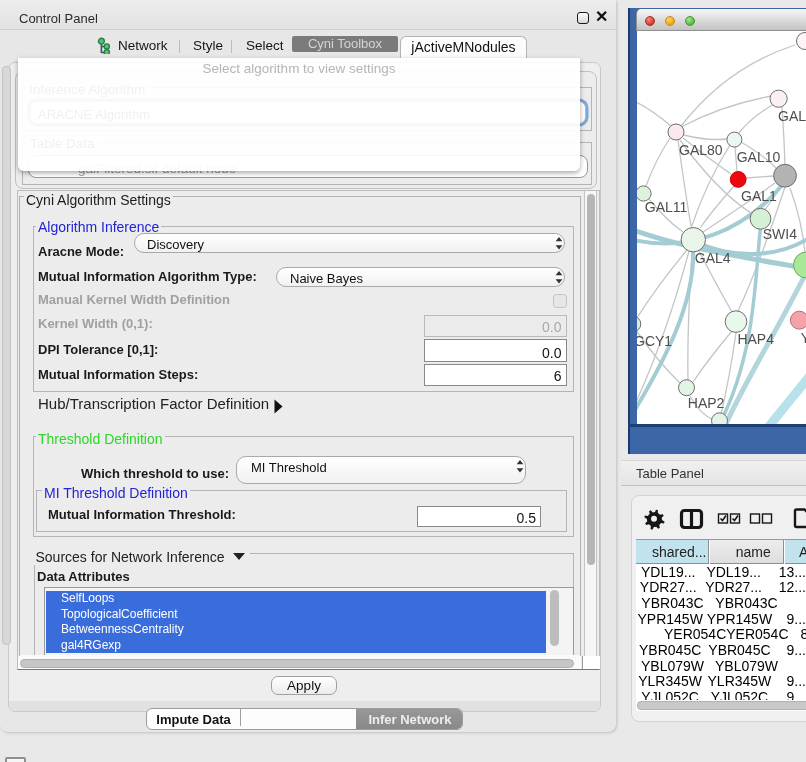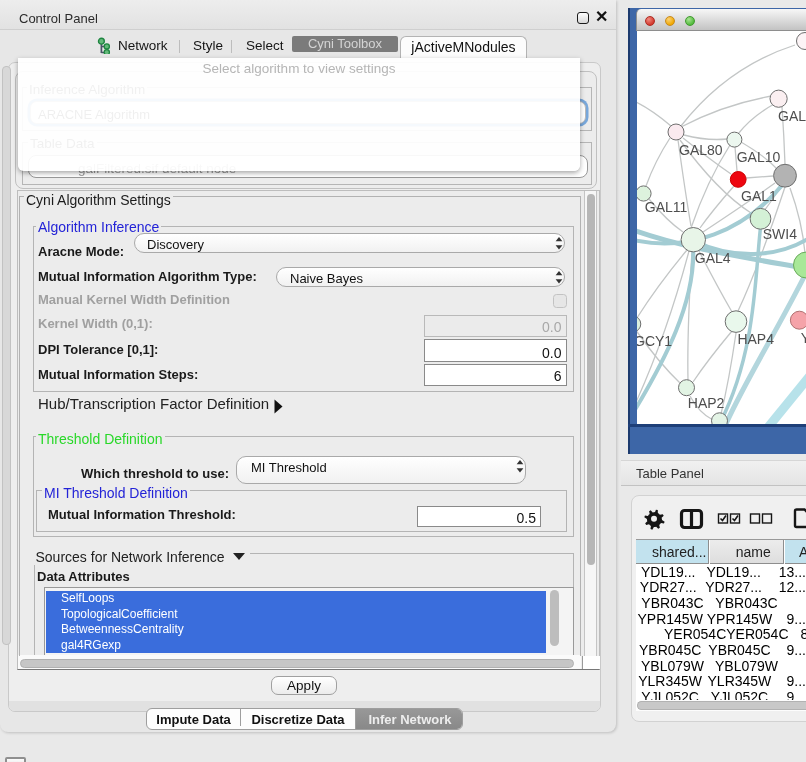--- a/index.html
+++ b/index.html
@@ -129,21 +129,20 @@
   <div style="position:absolute;left:1px;top:18.5px;width:500px;height:15.5px;background:#3a6ddc;color:#fff;font-size:12px;padding-left:15px;line-height:15px;">TopologicalCoefficient</div>
   <div style="position:absolute;left:1px;top:34px;width:500px;height:15.5px;background:#3a6ddc;color:#fff;font-size:12px;padding-left:15px;line-height:15px;">BetweennessCentrality</div>
   <div style="position:absolute;left:1px;top:49.5px;width:500px;height:15.5px;background:#3a6ddc;color:#fff;font-size:12px;padding-left:15px;line-height:15px;">gal4RGexp</div>
   <div style="position:absolute;left:505px;top:1.5px;width:9px;height:56px;background:#bdbdbd;border-radius:4.5px;"></div>
 </div>
 
 <div class="abs" style="left:271px;top:676px;width:66px;height:19px;background:linear-gradient(#ffffff,#ececec);border:1px solid #a0a0a0;border-radius:7px;text-align:center;font-size:13.5px;color:#111;line-height:18px;">Apply</div>
 
 <div class="abs" style="left:146px;top:708px;width:317px;height:22px;background:#fdfdfd;border:1px solid #9e9e9e;border-radius:6px;overflow:hidden;font-weight:bold;">
   <div style="position:absolute;left:0;top:0;width:94px;height:17px;border-right:1px solid #9e9e9e;text-align:center;font-size:13px;line-height:21px;color:#111;">Impute Data</div>
-  <div style="position:absolute;left:94px;top:0;width:115px;height:22px;border-right:1px solid #9e9e9e;text-align:center;font-size:13px;line-height:21px;color:#111;">Discretize Data</div>
   <div style="position:absolute;left:209px;top:0;width:108px;height:22px;background:linear-gradient(#989898,#878787);text-align:center;font-size:13px;line-height:21px;color:#ededed;">Infer Network</div>
 </div>
 
 <div class="abs" style="left:18px;top:58px;width:562px;height:113px;background:rgba(255,255,255,0.93);border-radius:0 0 6px 6px;box-shadow:0 2px 5px rgba(0,0,0,0.35);z-index:50;">
   <div style="position:absolute;left:0;top:3px;width:100%;text-align:center;font-size:13.5px;color:#b5b5b5;">Select algorithm to view settings</div>
 </div>
 
 <div class="abs" style="left:5px;top:757px;width:21px;height:10px;background:linear-gradient(#fcfcfc,#e8e8e8);border:2px solid #8f8f8f;border-radius:2px;"></div>
 
 <div class="abs" style="left:628px;top:8px;width:178px;height:446px;background:#3d66a7;border-left:2px solid #1c3a6e;"></div>

